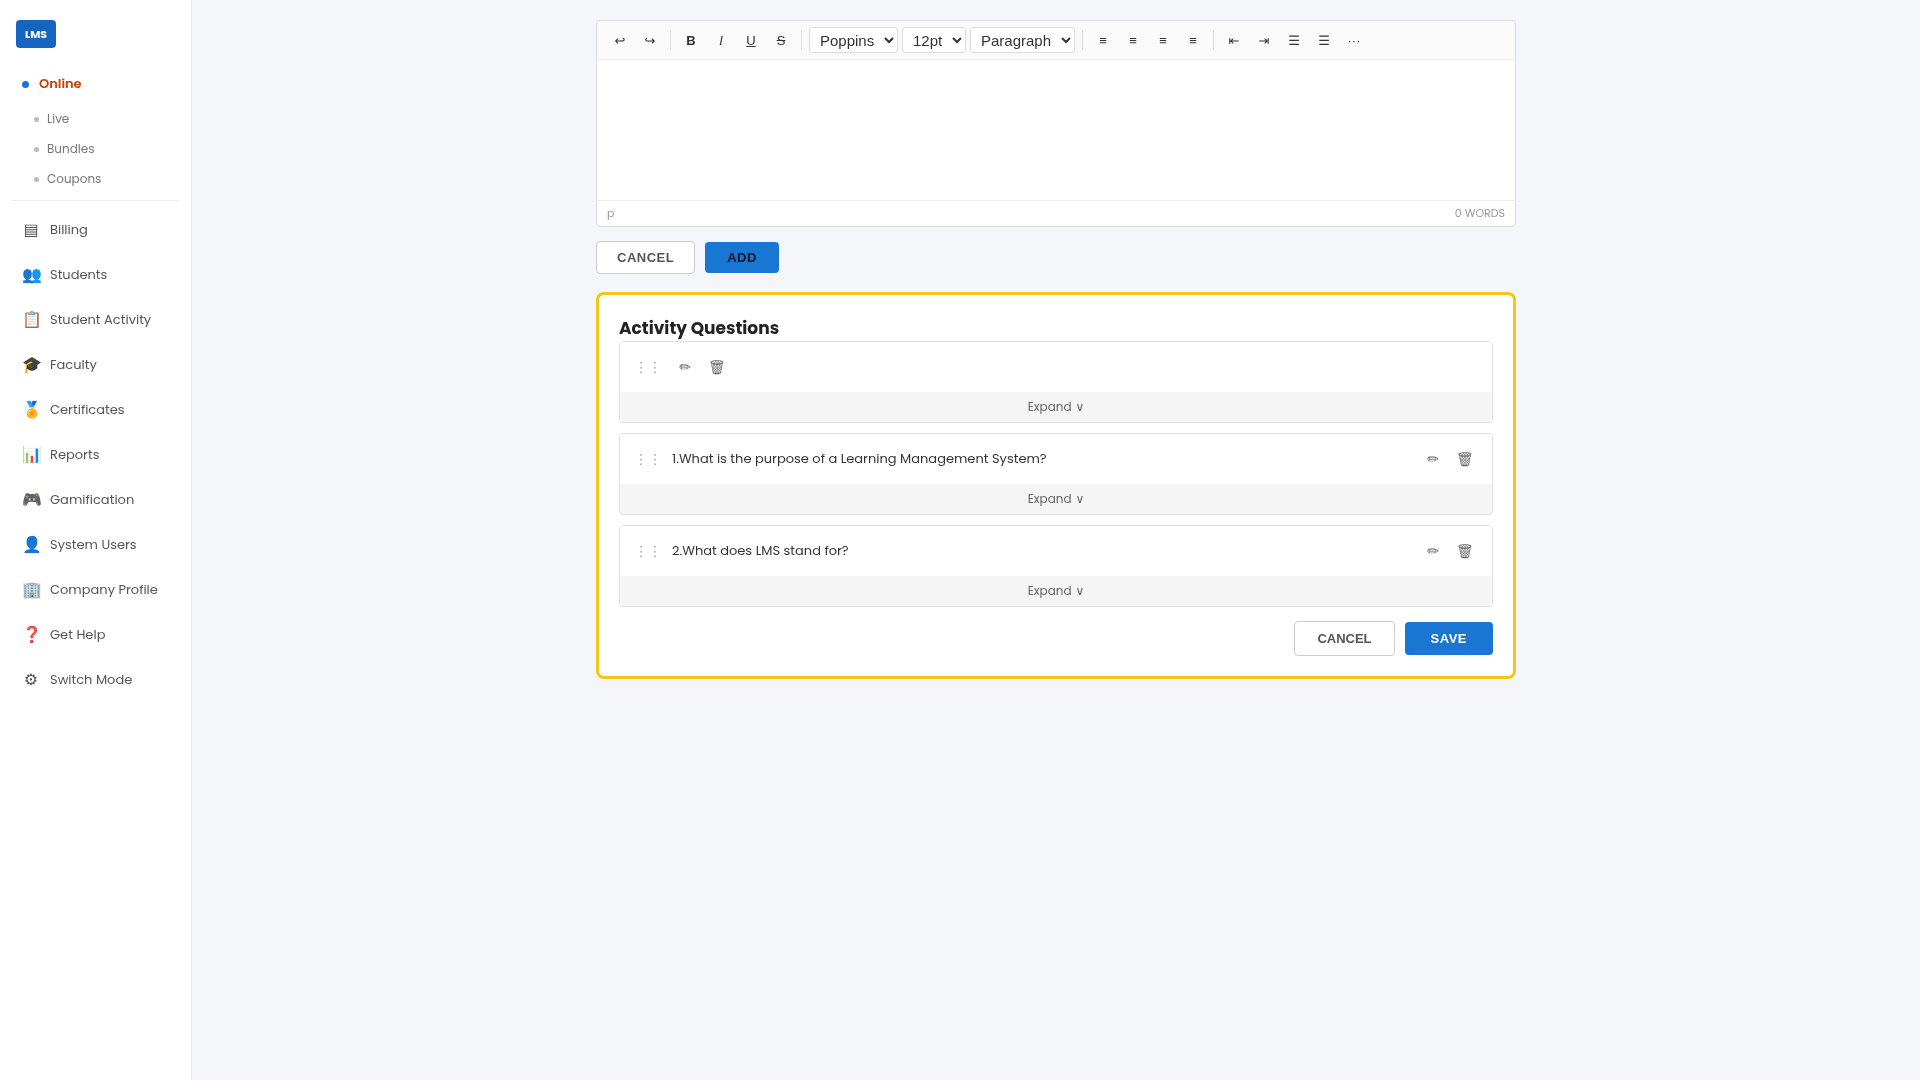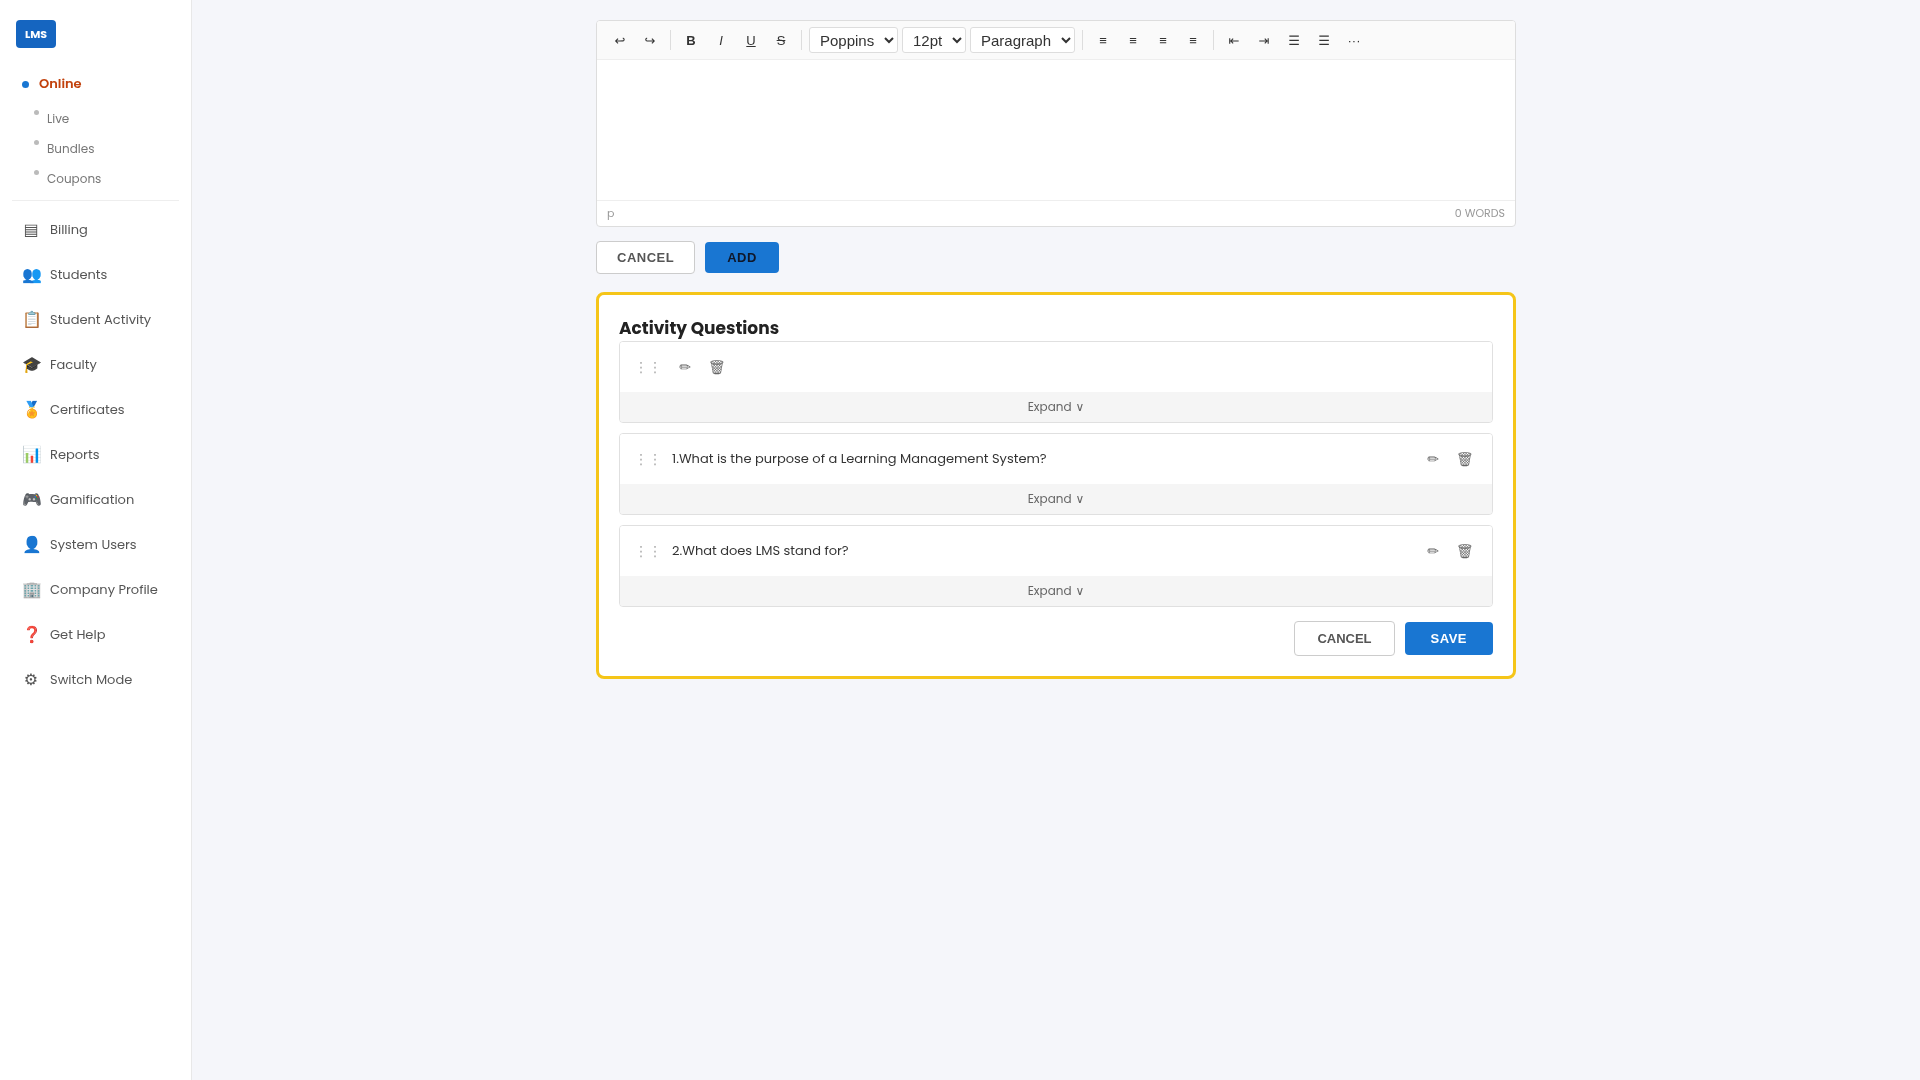--- a/index.html
+++ b/index.html
@@ -37,21 +37,21 @@
       transition: background 0.15s;
     }
     .sidebar-item.active { color: #c2410c; font-weight: 600; }
     .sidebar-item .dot {
       width: 7px; height: 7px; border-radius: 50%;
       background: #1976d2; flex-shrink: 0;
     }
     .sidebar-sub {
       padding: 6px 16px 6px 34px;
       font-size: 12px; color: #777; cursor: pointer;
-      display: flex; gap: 8px;
+      display: flex; align-items: center; gap: 8px;
     }
     .sidebar-sub .sub-dot { width: 5px; height: 5px; border-radius: 50%; background: #bbb; }
     .sidebar-icon { font-size: 16px; width: 18px; text-align: center; }
     .sidebar-divider { height: 1px; background: #eee; margin: 6px 12px; }
 
     
     .main {
       flex: 1;
       overflow-y: auto;
       background: #f5f6fa;

